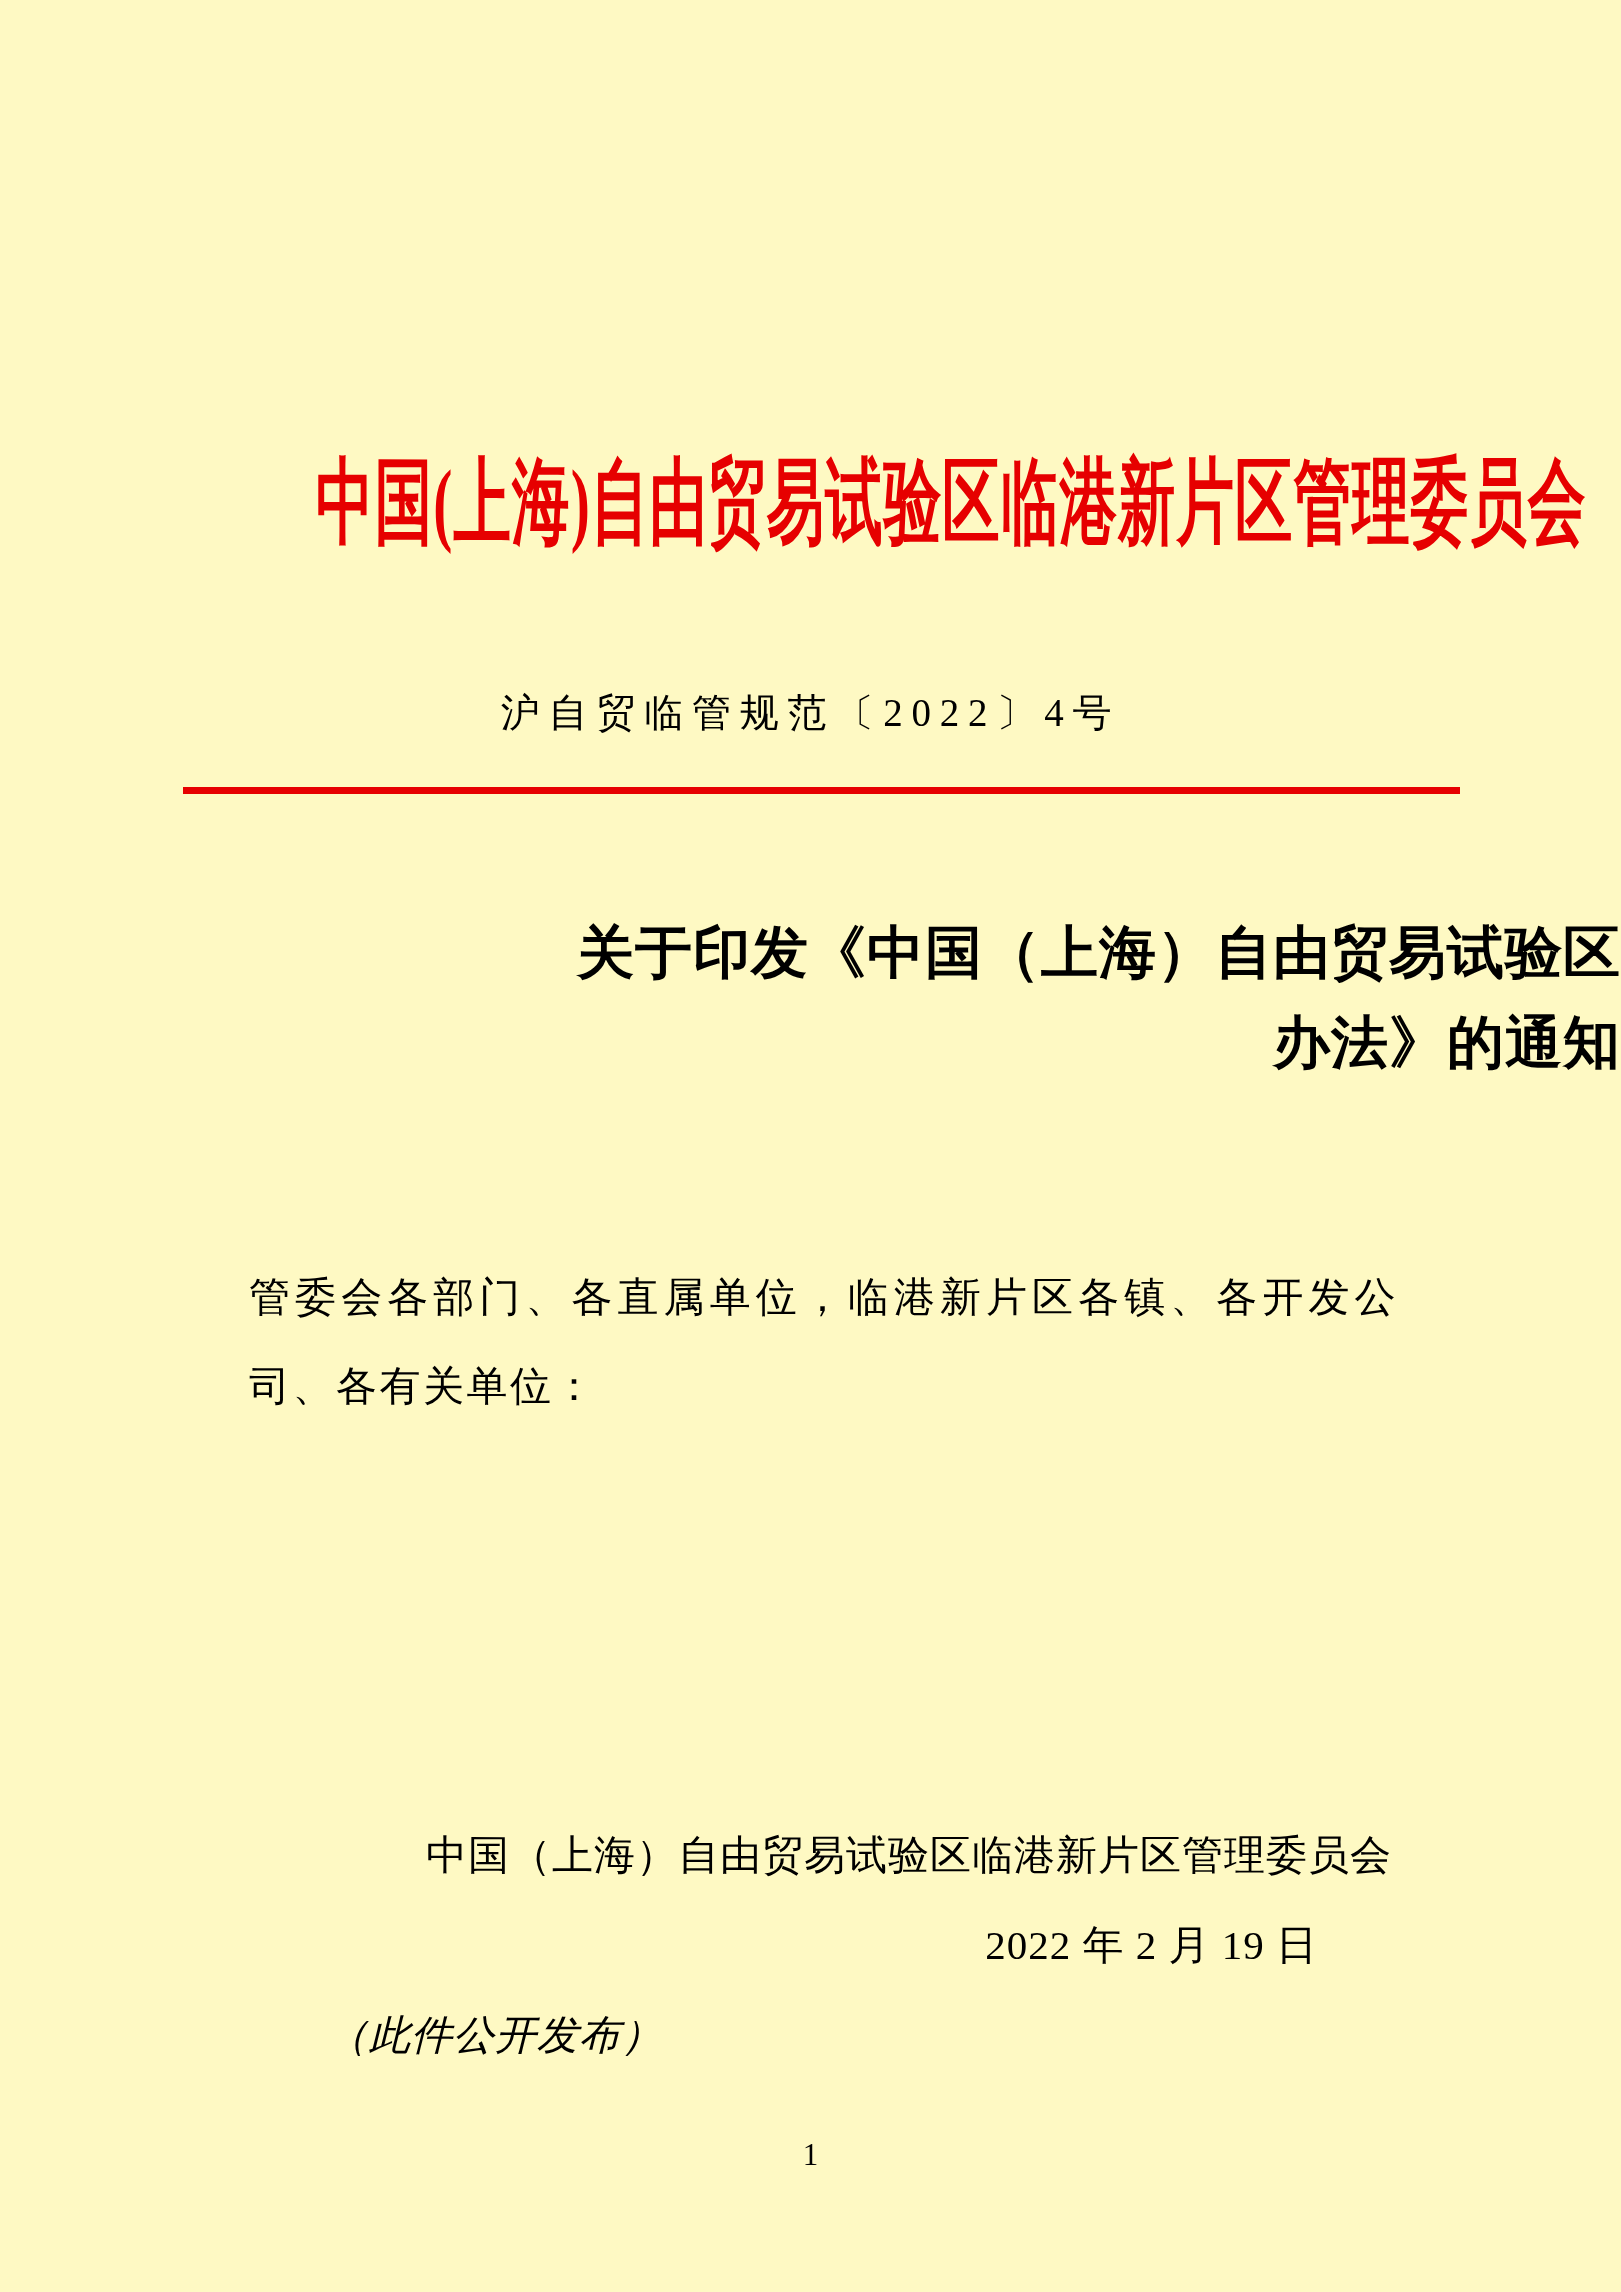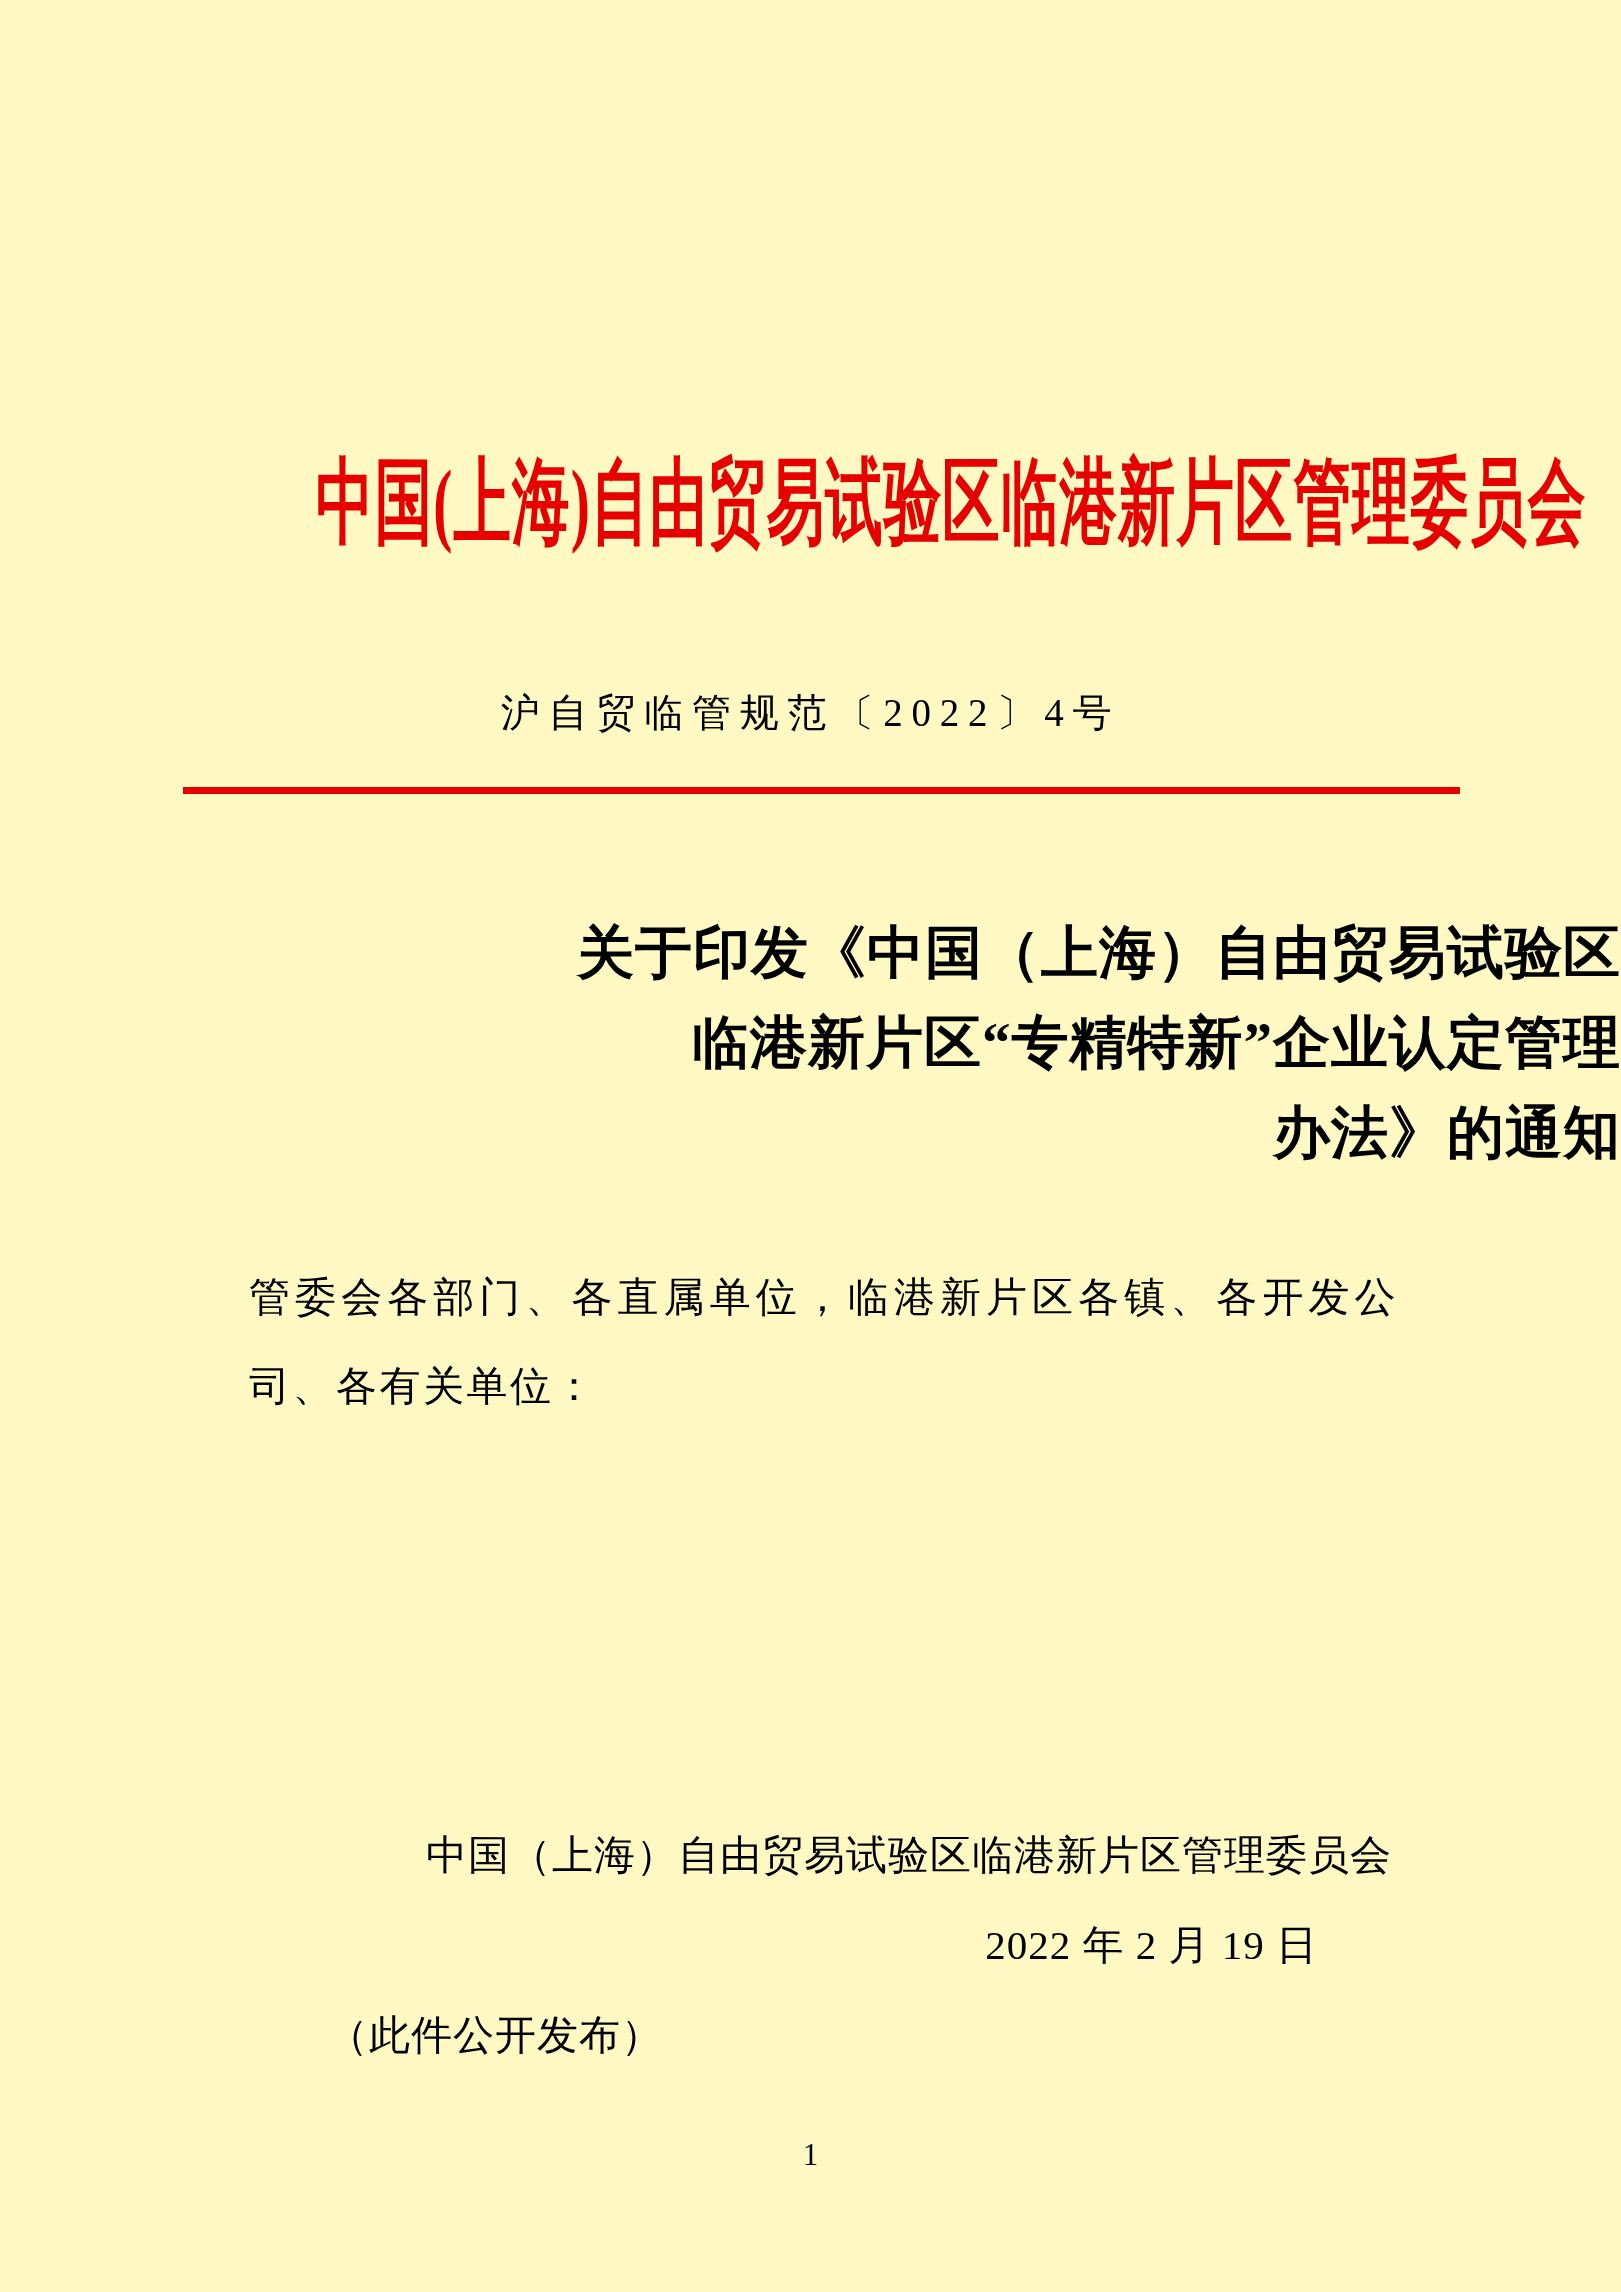--- a/index.html
+++ b/index.html
@@ -102,20 +102,21 @@
     white-space: nowrap;
   }
   .public-note {
     position: absolute;
     top: 1991px;
     left: 327px;
     font-size: 41px;
     line-height: 89px;
     letter-spacing: 1px;
     white-space: nowrap;
+    font-style: italic;
   }
   
   .page-number {
     position: absolute;
     top: 2137px;
     left: 0;
     width: 100%;
     text-align: center;
     font-size: 31px;
   }
@@ -126,21 +127,20 @@
 <div class="page">
 
   <div class="agency-title">中国(上海)自由贸易试验区临港新片区管理委员会</div>
 
   <div class="doc-number">沪自贸临管规范〔2022〕4号</div>
 
   <div class="red-line"></div>
 
   <div class="doc-title">
     <div>关于印发《中国（上海）自由贸易试验区</div>
-    <div>临港新片区“专精特新”企业认定管理</div>
     <div>办法》的通知</div>
   </div>
 
   <div class="body-text">
     <p>管委会各部门、各直属单位，临港新片区各镇、各开发公司、各有关单位：</p>
   </div>
 
   <div class="sig-org">中国（上海）自由贸易试验区临港新片区管理委员会</div>
 
   <div class="sig-date">2022 年 2 月 19 日</div>

